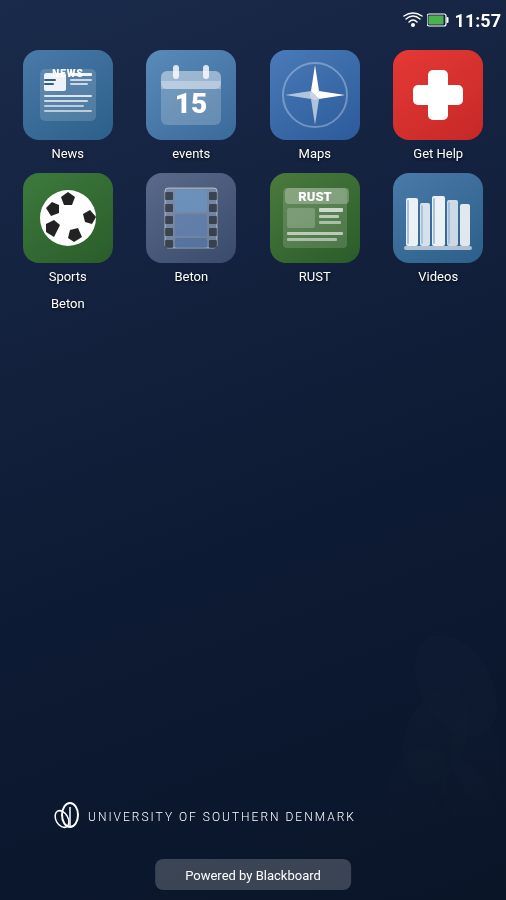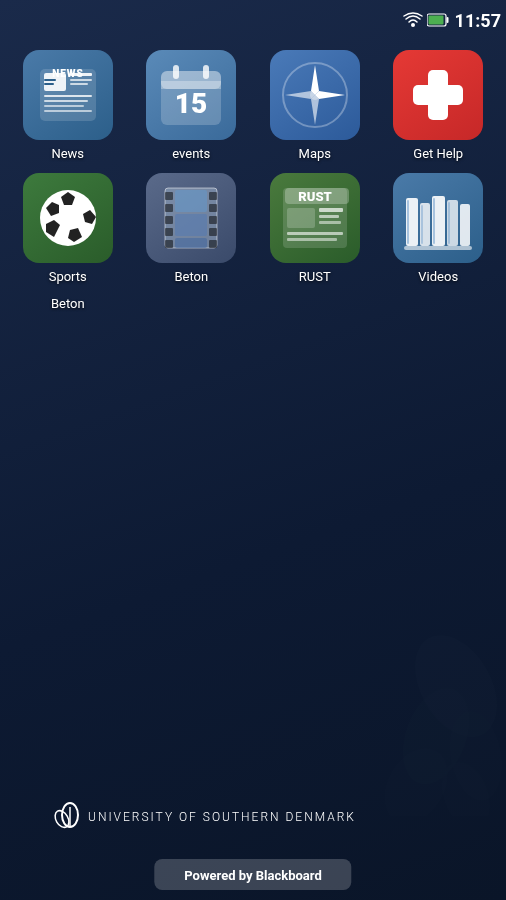--- a/index.html
+++ b/index.html
@@ -151,21 +151,20 @@
     
     .powered-by {
       position: absolute;
       bottom: 10px;
       left: 50%;
       transform: translateX(-50%);
       background: rgba(255,255,255,0.2);
       border-radius: 8px;
       padding: 6px 30px;
       white-space: nowrap;
-      font-weight: bold;
     }
 
     .powered-by-text {
       color: white;
       font-size: 13px;
     }
   </style>
 </head>
 <body>
 

